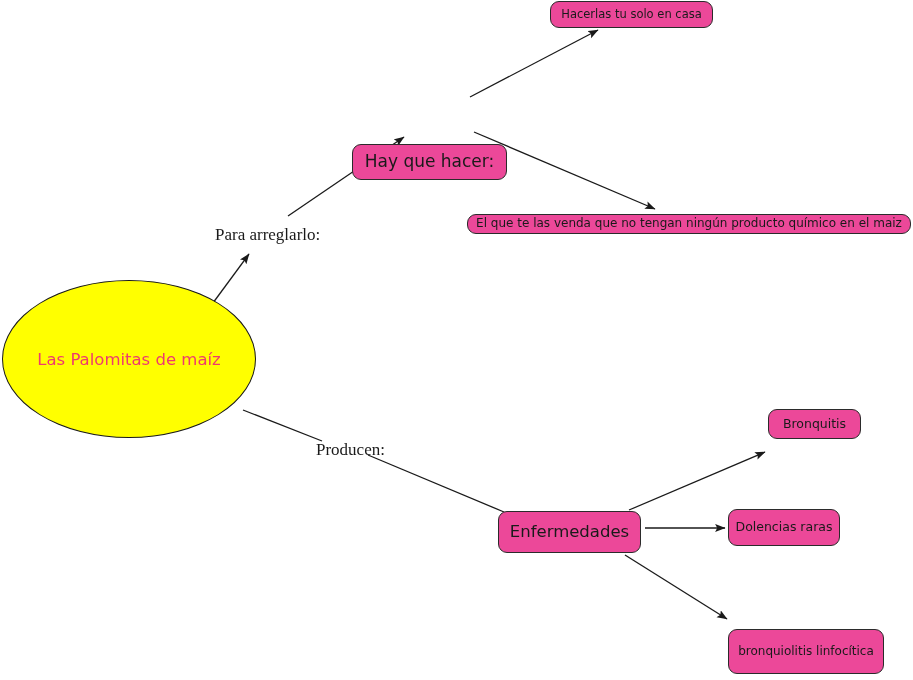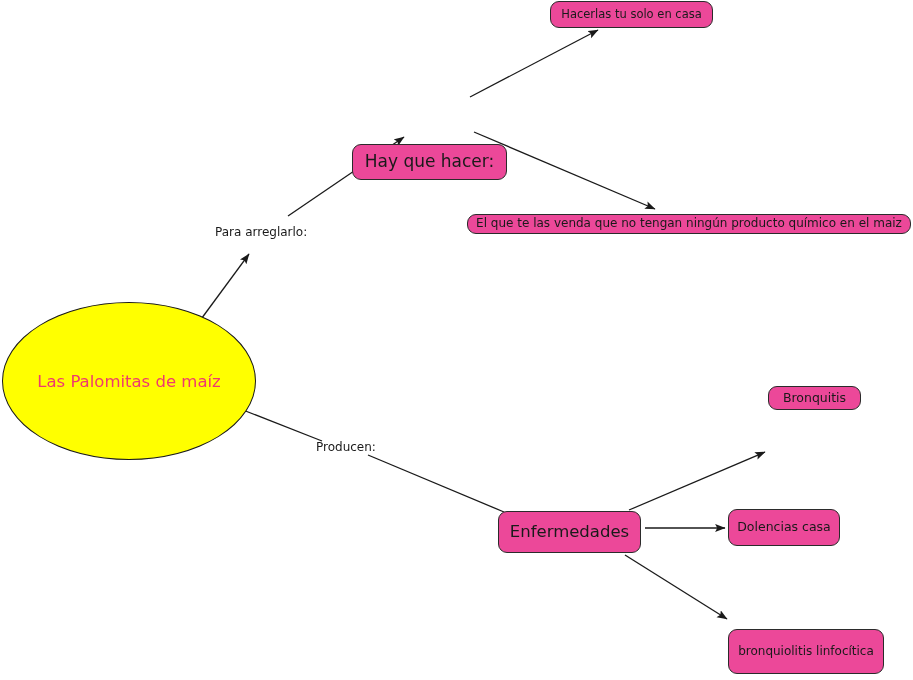--- a/index.html
+++ b/index.html
@@ -49,32 +49,33 @@
     text-align: center;
     background: #ffff00;
     border: 1.5px solid #1a1a1a;
     border-radius: 50%;
     color: #ef3a6e;
     white-space: nowrap;
   }
   .edge-label {
     position: absolute;
     color: #1a1a1a;
-    font-size: 12px;
+    font-size: 17px;
     white-space: nowrap;
     background: transparent;
+    font-family: Liberation Serif, serif;
   }
 
   
-  #node-root      { left: 2px;   top: 302px; width: 254px; height: 158px; font-size: 16.5px; }
+  #node-root      { left: 2px;   top: 280px; width: 254px; height: 158px; font-size: 16.5px; }
   #node-hacer     { left: 352px; top: 96px;  width: 155px; height: 36px;  font-size: 17px; margin-top: 48px; }
   #node-casa      { left: 550px; top: 1px;   width: 163px; height: 27px;  font-size: 11.5px; }
   #node-quimico   { left: 467px; top: 214px; width: 444px; height: 20px;  font-size: 12px; }
   #node-enferm    { left: 498px; top: 511px; width: 143px; height: 42px;  font-size: 16.5px; text-align: right; }
-  #node-bronq     { left: 768px; top: 386px; width: 93px;  height: 24px;  font-size: 12.5px; }
+  #node-bronq     { left: 768px; top: 409px; width: 93px;  height: 30px;  font-size: 12.5px; }
   #node-dolencias { left: 728px; top: 509px; width: 112px; height: 37px;  font-size: 12.5px; }
   #node-linfo     { left: 728px; top: 629px; width: 156px; height: 45px;  font-size: 12px; }
 
   
   #label-arreglarlo { left: 215px; top: 225px; }
   #label-producen   { left: 316px; top: 440px; }
 </style>
 </head>
 <body>
 
@@ -123,21 +124,21 @@
 
   <div class="node" id="node-enferm">
     <span>Enfermedades</span>
   </div>
 
   <div class="node" id="node-bronq">
     <span>Bronquitis</span>
   </div>
 
   <div class="node" id="node-dolencias">
-    <span>Dolencias casa</span>
+    <span>Dolencias raras</span>
   </div>
 
   <div class="node" id="node-linfo">
     <span>bronquiolitis linfocítica</span>
   </div>
 
   <div class="edge-label" id="label-arreglarlo">Para arreglarlo:</div>
 
   <div class="edge-label" id="label-producen">Producen:</div>
 

